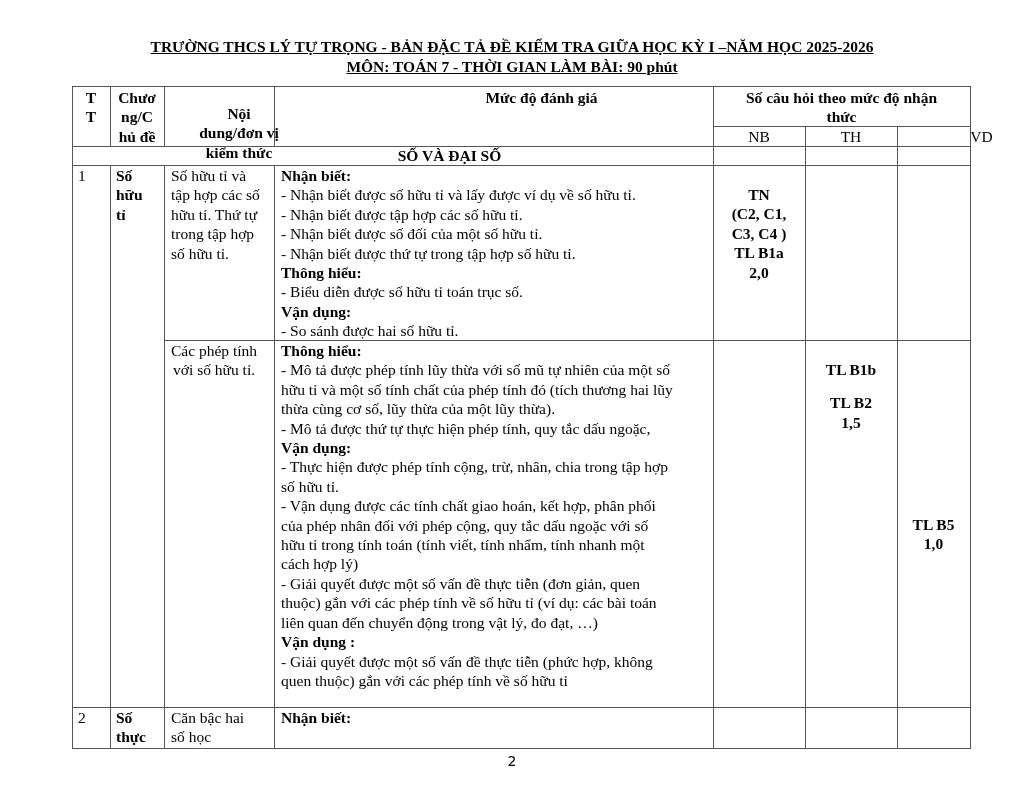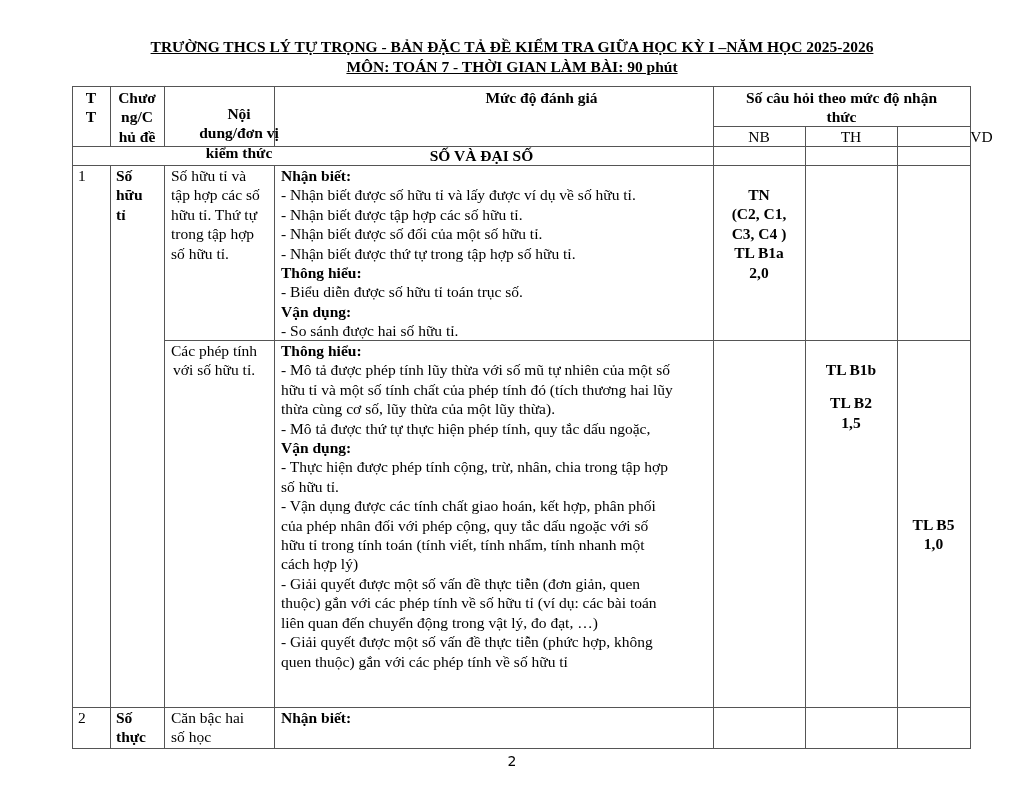--- a/index.html
+++ b/index.html
@@ -60,21 +60,21 @@
 </div>
 <div class="cell b c" style="left:274px; top:88px; width:439px;padding-left:48px;">Mức độ đánh giá</div>
 <div class="cell b c" style="left:713px; top:88px; width:257px;">
   <span class="ln">Số câu hỏi theo mức độ nhận</span>
   <span class="ln">thức</span>
 </div>
 <div class="cell c" style="left:713px; top:127px; width:92px;">NB</div>
 <div class="cell c" style="left:805px; top:127px; width:92px;">TH</div>
 <div class="cell c" style="left:897px; top:127px; width:73px;padding-left:48px;">VD</div>
 
-<div class="cell b c" style="left:72px; top:146px; width:641px;padding-left:32px;">
+<div class="cell b c" style="left:72px; top:146px; width:641px;">
   <span style="position:relative; left:57px;">SỐ VÀ ĐẠI SỐ</span>
 </div>
 
 <div class="cell" style="left:78px; top:166px;">1</div>
 <div class="cell b" style="left:116px; top:166px;">
   <span class="ln">Số</span>
   <span class="ln">hữu</span>
   <span class="ln">tỉ</span>
 </div>
 
@@ -117,20 +117,21 @@
   <span class="ln b">Vận dụng:</span>
   <span class="ln">- Thực hiện được phép tính cộng, trừ, nhân, chia trong tập hợp</span>
   <span class="ln">số hữu tỉ.</span>
   <span class="ln">- Vận dụng được các tính chất giao hoán, kết hợp, phân phối</span>
   <span class="ln">của phép nhân đối với phép cộng, quy tắc dấu ngoặc với số</span>
   <span class="ln">hữu tỉ trong tính toán (tính viết, tính nhẩm, tính nhanh một</span>
   <span class="ln">cách hợp lý)</span>
   <span class="ln">- Giải quyết được một số vấn đề thực tiễn (đơn giản, quen</span>
   <span class="ln">thuộc) gắn với các phép tính về số hữu tỉ (ví dụ: các bài toán</span>
   <span class="ln">liên quan đến chuyển động trong vật lý, đo đạt, …)</span>
+  <span class="ln b">Vận dụng :</span>
   <span class="ln">- Giải quyết được một số vấn đề thực tiễn (phức hợp, không</span>
   <span class="ln">quen thuộc) gắn với các phép tính về số hữu tỉ</span>
 </div>
 <div class="cell b c" style="left:805px; top:360px; width:92px;">
   <span class="ln">TL B1b</span>
   <span class="ln" style="height:14px;"></span>
   <span class="ln">TL B2</span>
   <span class="ln">1,5</span>
 </div>
 <div class="cell b c" style="left:897px; top:515px; width:73px;">

